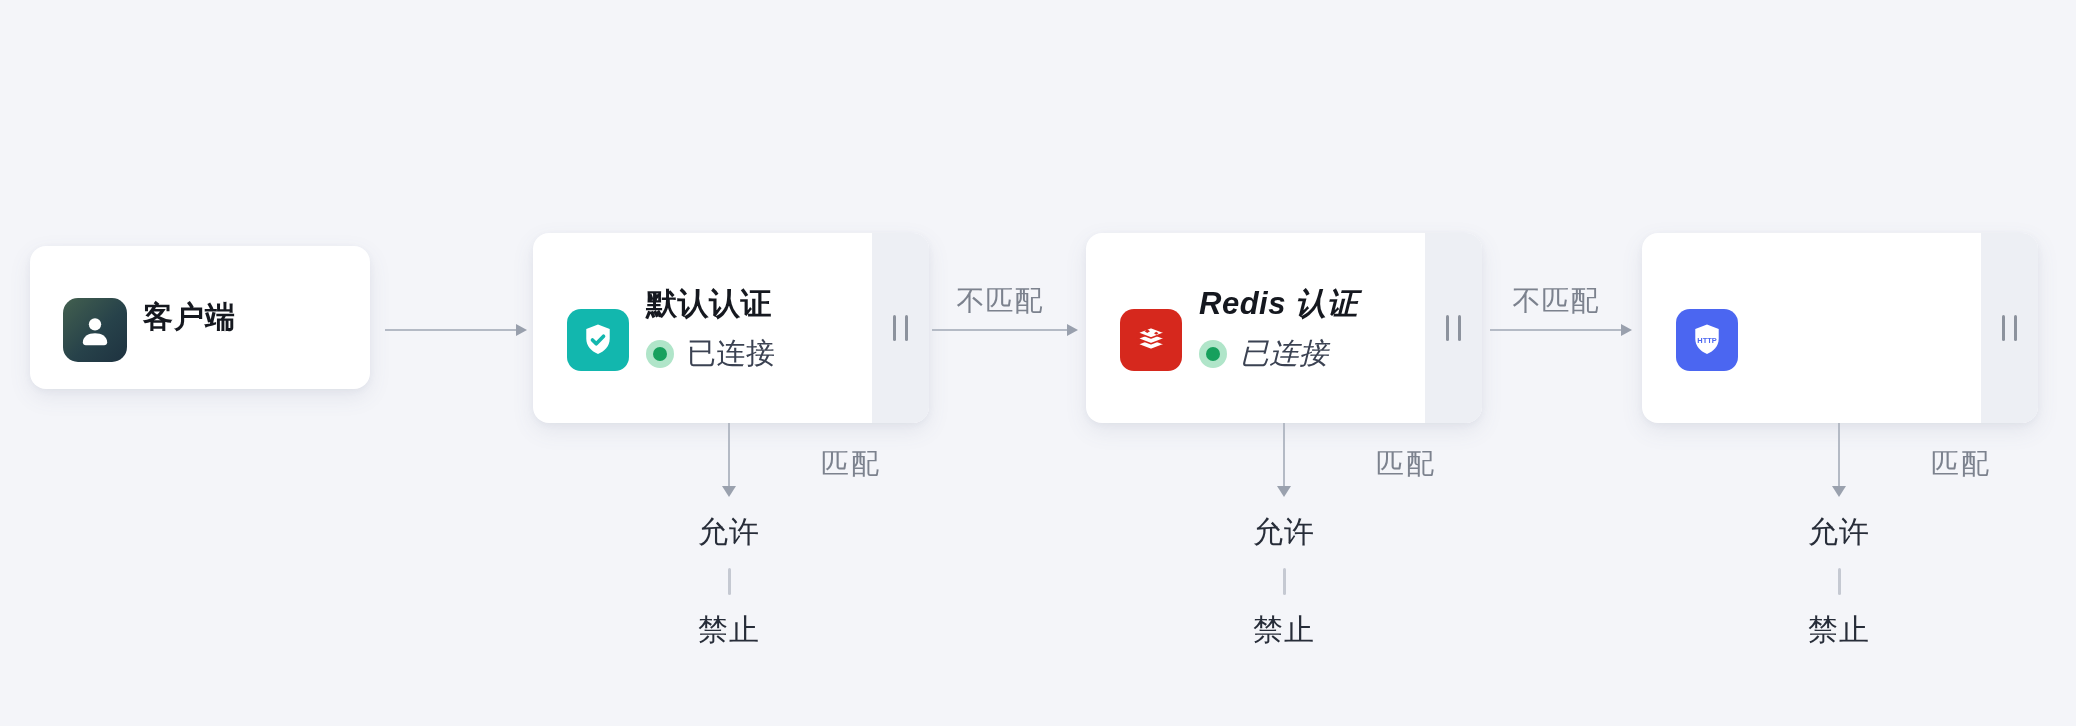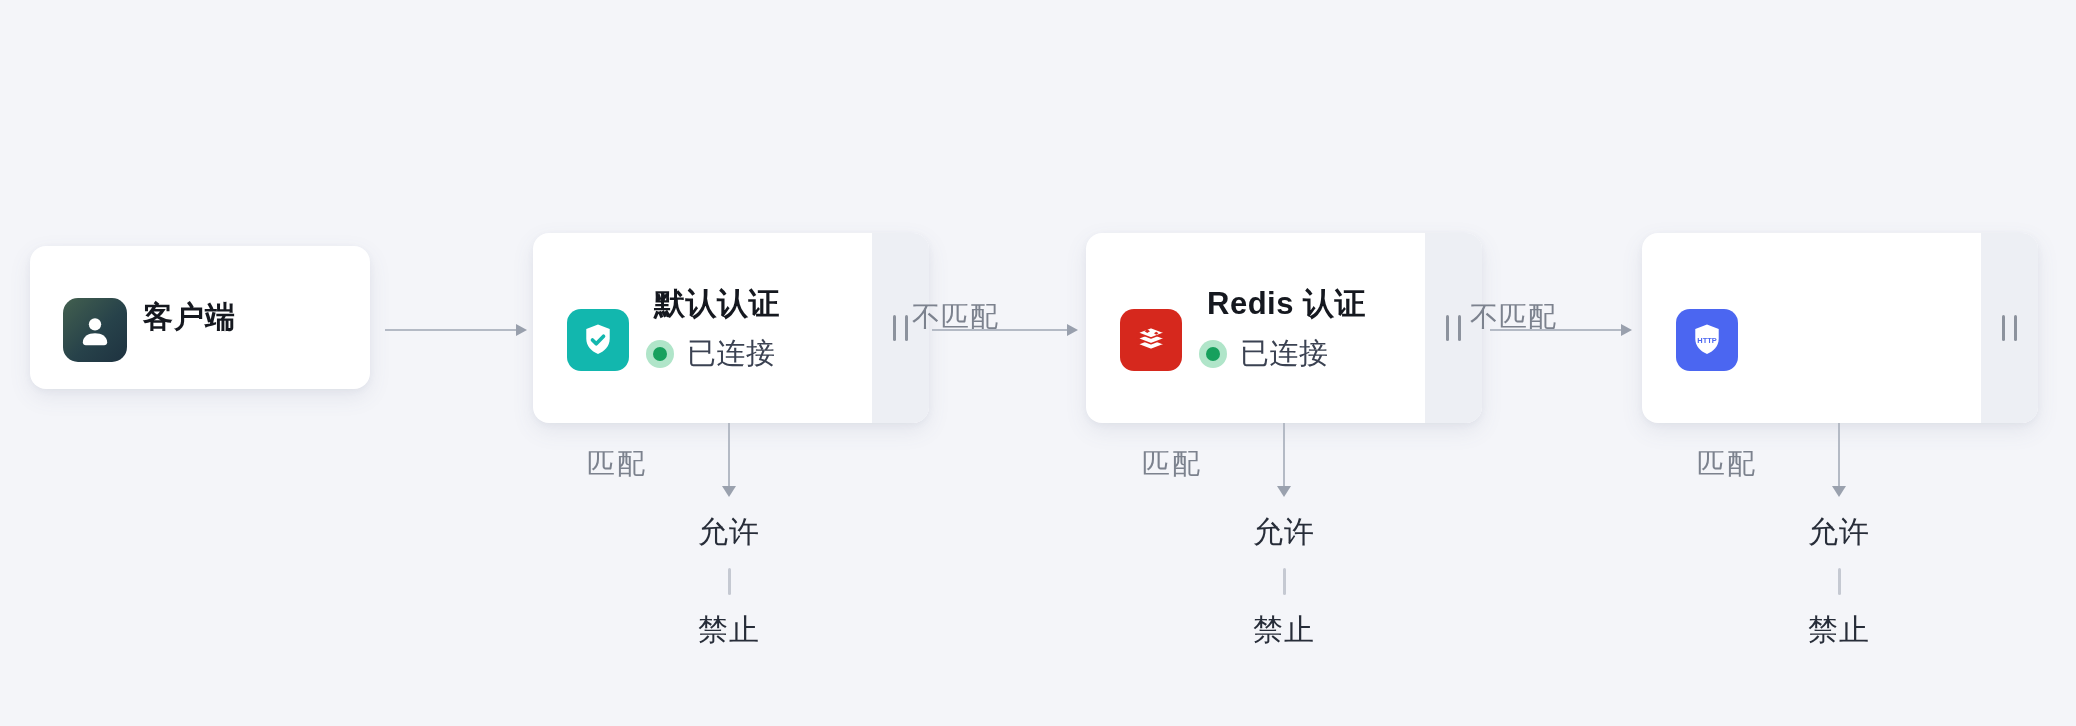--- a/index.html
+++ b/index.html
@@ -10,37 +10,37 @@
 
   
   .node {
     position:absolute; background:#ffffff; border-radius:16px;
     box-shadow:0 8px 22px rgba(90,100,130,.10), 0 2px 6px rgba(90,100,130,.06);
     display:flex; align-items:center;
   }
   .client-node { left:30px; top:246px; width:340px; height:143px; padding-left:33px; }
   .auth-node  { top:233px; width:396px; height:190px; padding-left:34px; padding-right:57px; }
   .auth-node.n1 { left:533px; }
-  .auth-node.n2 { left:1086px; }
+  .auth-node.n2 { left:1086px;font-style:italic; }
   .auth-node.n3 { left:1642px; }
 
   .icon-badge {
     width:62px; height:62px; border-radius:14px; flex:0 0 auto;
     display:flex; align-items:center; justify-content:center;margin-top:24px;
   }
   .client-node .icon-badge { width:64px; height:64px; border-radius:15px;
     background:linear-gradient(135deg,#43604f 0%,#27424a 55%,#1e3240 100%); }
   .icon-badge.teal  { background:#12b7ae; }
   .icon-badge.red   { background:#d6281d; }
   .icon-badge.blue  { background:#4b66f1; }
 
   .client-title { margin-left:16px; font-size:30px; font-weight:bold; color:#15181f; letter-spacing:1px; }
 
   .node-info { margin-left:17px; display:flex; flex-direction:column; gap:9px; }
-  .node-title { font-size:31px; font-weight:bold; color:#15181f; letter-spacing:.5px; white-space:nowrap;margin-left:8px; }
+  .node-title { font-size:31px; font-weight:bold; color:#15181f; letter-spacing:.5px; white-space:nowrap; }
   .status-row { display:flex; align-items:center; gap:13px; }
   .dot { width:28px; height:28px; border-radius:50%; position:relative; flex:0 0 auto; }
   .dot::after { content:""; position:absolute; left:7px; top:7px; width:14px; height:14px; border-radius:50%; }
   .dot.connected { background:#b0e5c9; } .dot.connected::after { background:#17a05d; }
   .dot.stopped   { background:#f9ccb8; } .dot.stopped::after   { background:#ee5a2e; }
   .status-text { font-size:29px; color:#3b4252; letter-spacing:.5px; white-space:nowrap; }
 
   
   .strip {
     position:absolute; right:0; top:0; bottom:0; width:57px; background:#edeff4;
@@ -51,35 +51,35 @@
 
   
   .h-edge { position:absolute; top:329px; height:2px; background:#b4bac5; }
   .h-edge::after {
     content:""; position:absolute; right:-10px; top:-5px;
     border-left:11px solid #9aa1ae; border-top:6px solid transparent; border-bottom:6px solid transparent;
   }
   .h-edge.e1 { left:385px; width:132px; }
   .h-edge.e2 { left:932px; width:136px; }
   .h-edge.e3 { left:1490px; width:132px; }
-  .edge-label { position:absolute; top:298px; font-size:28px; color:#7c828e; letter-spacing:1px; }
+  .edge-label { position:absolute; top:282px; font-size:28px; color:#7c828e; text-align:center; letter-spacing:1px; }
   .edge-label.l2 { left:912px; width:176px; }
   .edge-label.l3 { left:1470px; width:172px; }
 
   
   .match-col { position:absolute; top:423px; width:300px; height:140px; }
   .match-col.m1 { left:579px; }   
   .match-col.m2 { left:1134px; }  
   .match-col.m3 { left:1689px; }  
   .match-col .vline { position:absolute; left:149px; top:0; width:2px; height:63px; background:#b4bac5; }
   .match-col .vhead {
     position:absolute; left:143px; top:63px; width:0; height:0;
     border-top:11px solid #9aa1ae; border-left:7px solid transparent; border-right:7px solid transparent;
   }
-  .match-label { position:absolute; top:22px; left:8px; width:100%; text-align:left;
+  .match-label { position:absolute; top:22px; left:2px; width:100%; text-align:right;
     font-size:28px; color:#7c828e; letter-spacing:2px; }
   .actions { position:absolute; top:89px; left:0; width:100%;
     display:flex; align-items:center; justify-content:center; gap:15px;flex-direction:column; }
   .action { font-size:30px; font-weight:500; color:#272d39; letter-spacing:1px; cursor:pointer; }
   .action-divider { width:3px; height:27px; background:#c5c9d2; border-radius:2px; }
 
   svg { display:block; }
 </style>
 </head>
 <body>

